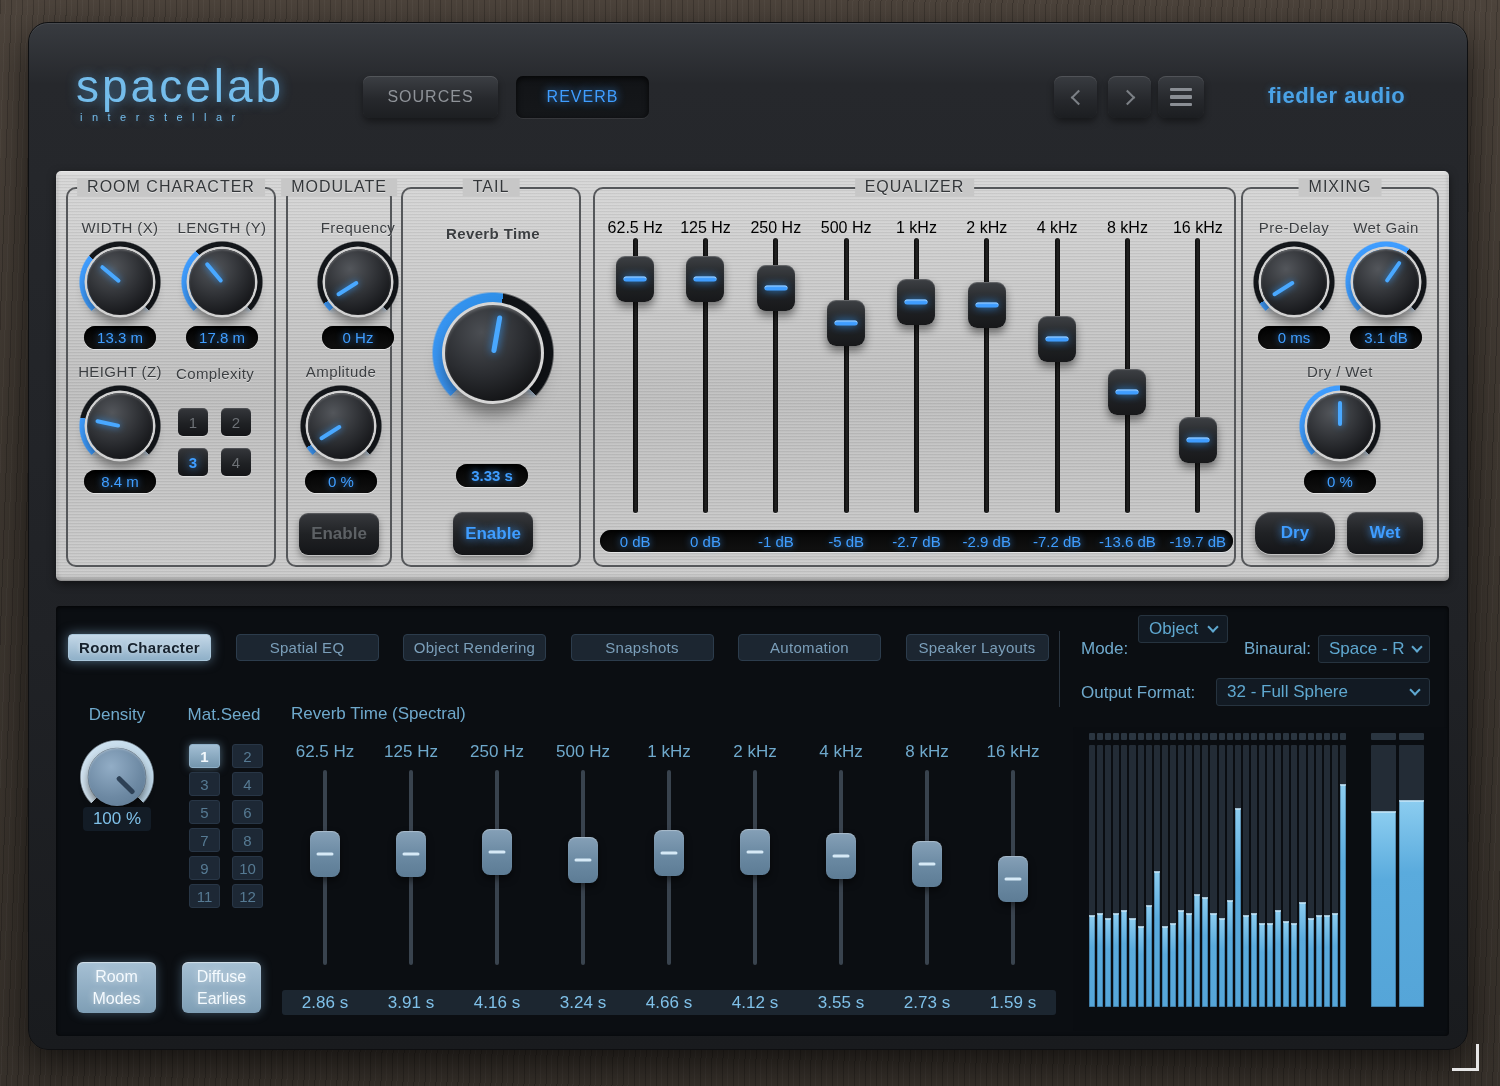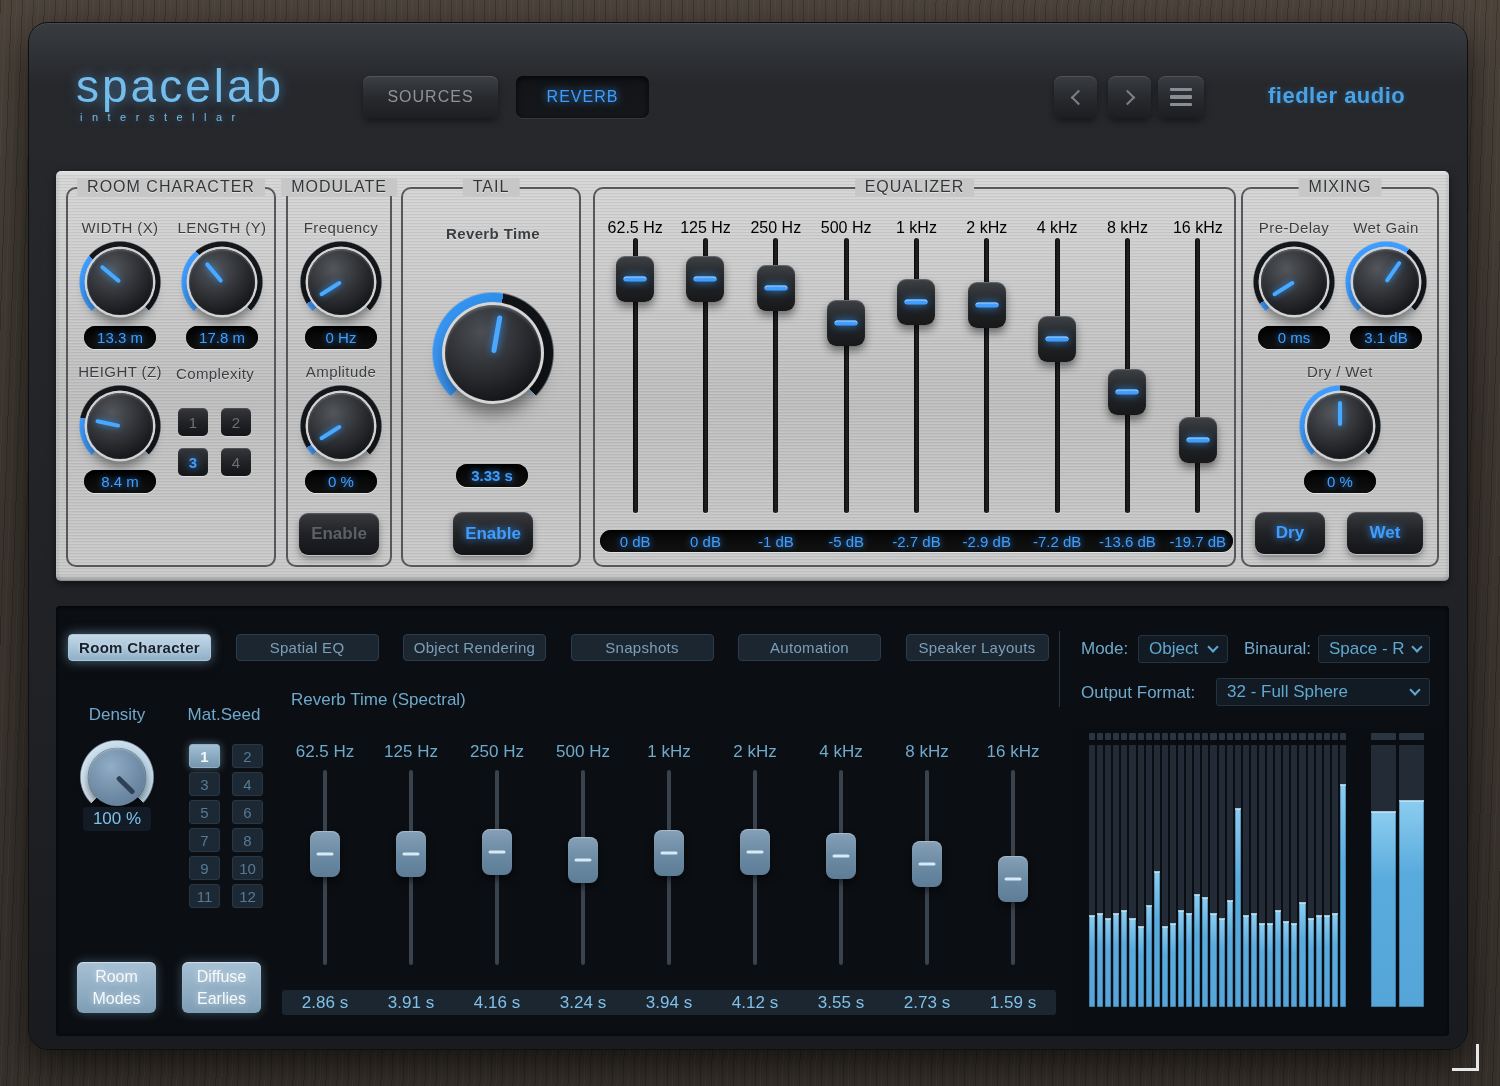--- a/index.html
+++ b/index.html
@@ -299,21 +299,21 @@
     <div class="cgrid" style="left:110px;top:219px;">
         <div class="cbtn">1</div>
         <div class="cbtn">2</div>
         <div class="cbtn sel">3</div>
         <div class="cbtn">4</div>
       </div>
   </div>
 
   <div class="section" style="left:257px;width:106px;">
     <div class="section-title">MODULATE</div>
-    <div class="kgroup" style="left:3px;top:30px;">
+    <div class="kgroup" style="left:20px;top:30px;">
       <div class="mlabel">Frequency</div>
       <div class="knob" style="--angle: -122; --arc: 13;">
         <div class="ring"></div>
         <div class="kbody"></div>
         <div class="pointer"></div>
       </div>
       <div class="kvalue">0 Hz</div>
     </div>
     <div class="kgroup" style="left:3px;top:174px;">
       <div class="mlabel">Amplitude</div>
@@ -443,37 +443,37 @@
     </div>
     <div class="kgroup" style="left:47px;top:174px;">
       <div class="mlabel">Dry / Wet</div>
       <div class="knob" style="--angle: 0; --arc: 135;">
         <div class="ring"></div>
         <div class="kbody"></div>
         <div class="pointer"></div>
       </div>
       <div class="kvalue">0 %</div>
     </div>
-    <div class="mbtn on" style="left:12px;top:323px;width:70px;height:42px;">Dry</div>
+    <div class="mbtn on" style="left:12px;top:323px;width:80px;height:42px;border-radius:16px;">Dry</div>
     <div class="mbtn on" style="left:104px;top:323px;width:76px;height:42px;">Wet</div>
   </div>
 
   <div class="bottom-panel"></div>
   <div class="tab-bar">
       <div class="tab active">Room Character</div>
       <div class="tab">Spatial EQ</div>
       <div class="tab">Object Rendering</div>
       <div class="tab">Snapshots</div>
       <div class="tab">Automation</div>
       <div class="tab">Speaker Layouts</div>
     </div>
   <div class="vdivider"></div>
 
   <div class="blabel" style="left:1052px;top:616px;">Mode:</div>
-  <div class="dd" style="left:1109px;top:612px;width:90px;">
+  <div class="dd" style="left:1109px;top:592px;width:90px;">
     <span>Object</span>
     <span class="chev-down"></span>
   </div>
   <div class="blabel" style="left:1215px;top:616px;">Binaural:</div>
   <div class="dd" style="left:1289px;top:612px;width:112px;">
     <span>Space - R</span>
     <span class="chev-down"></span>
   </div>
   <div class="blabel" style="left:1052px;top:660px;">Output Format:</div>
   <div class="dd" style="left:1187px;top:655px;width:214px;">
@@ -498,21 +498,21 @@
       <div class="seed">5</div>
       <div class="seed">6</div>
       <div class="seed">7</div>
       <div class="seed">8</div>
       <div class="seed">9</div>
       <div class="seed">10</div>
       <div class="seed">11</div>
       <div class="seed">12</div>
     </div>
 
-  <div class="blabel" style="left:262px;top:667px;">Reverb Time (Spectral)</div>
+  <div class="blabel" style="left:262px;top:681px;">Reverb Time (Spectral)</div>
   <div class="sp-row" style="top:719px;">
       <div class="">62.5 Hz</div>
       <div class="">125 Hz</div>
       <div class="">250 Hz</div>
       <div class="">500 Hz</div>
       <div class="">1 kHz</div>
       <div class="">2 kHz</div>
       <div class="">4 kHz</div>
       <div class="">8 kHz</div>
       <div class="">16 kHz</div>
@@ -571,21 +571,21 @@
         <div class="handle">
           <div class="led"></div>
         </div>
       </div>
     </div>
   <div class="sp-strip">
       <div class="">2.86 s</div>
       <div class="">3.91 s</div>
       <div class="">4.16 s</div>
       <div class="">3.24 s</div>
-      <div class="">3.94 s</div>
+      <div class="">4.66 s</div>
       <div class="">4.12 s</div>
       <div class="">3.55 s</div>
       <div class="">2.73 s</div>
       <div class="">1.59 s</div>
     </div>
 
   <div class="bigbtn" style="left:48px;top:939px;">Room Modes</div>
   <div class="bigbtn" style="left:153px;top:939px;">Diffuse Earlies</div>
 
   <div class="meter-panel">

